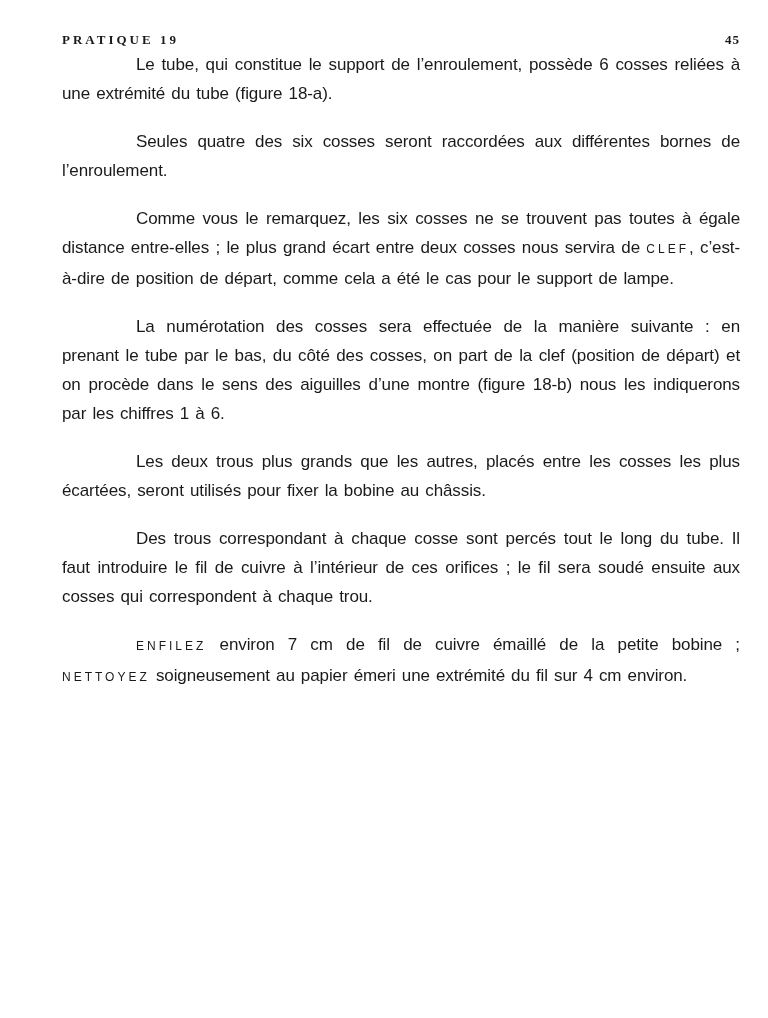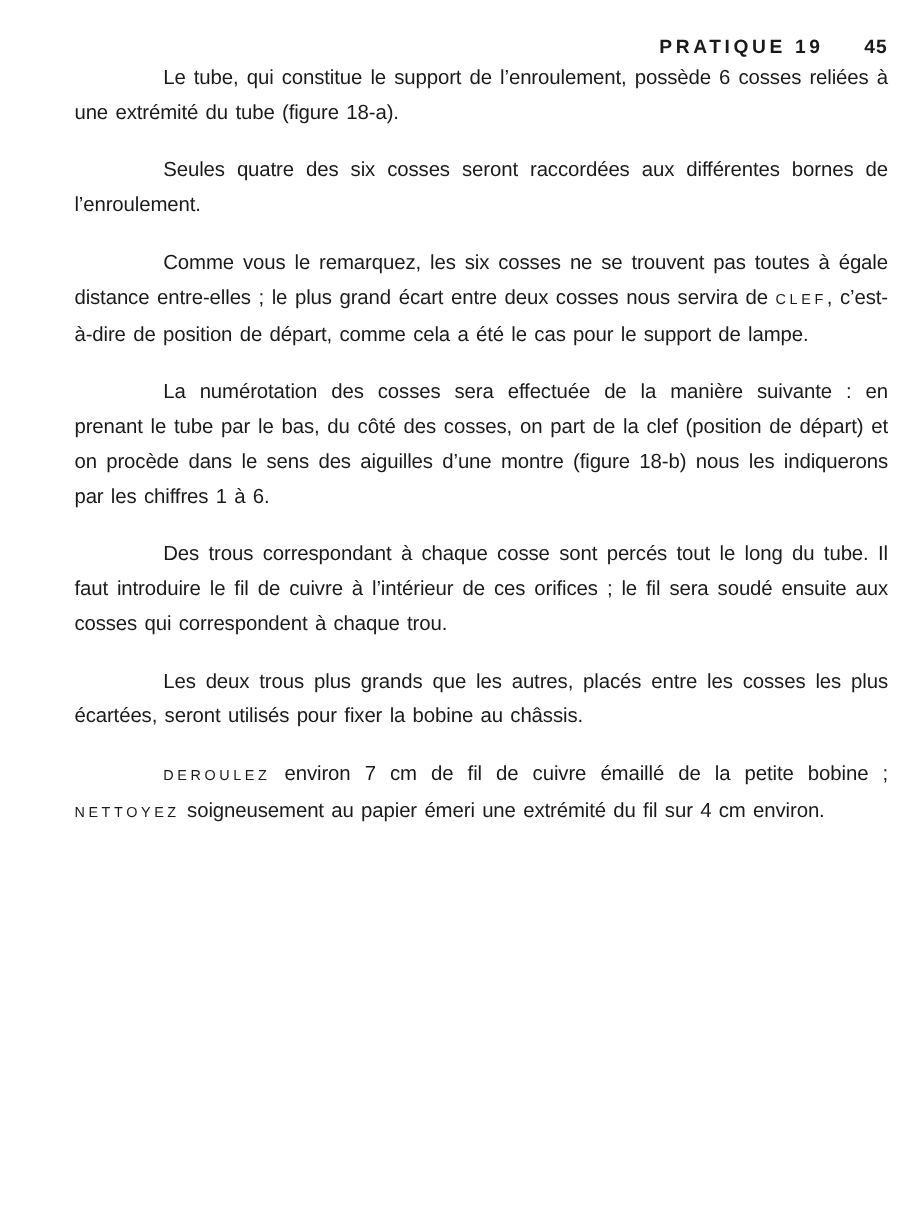--- a/index.html
+++ b/index.html
@@ -16,25 +16,26 @@
   }
   .page {
     box-sizing: border-box;
     width: 768px;
     height: 1018px;
     padding: 30px 28px 0 62px;
     background: #ffffff;
   }
   .page-header {
     display: flex;
-    justify-content: flex-end;
+    justify-content: space-between;
     align-items: flex-start;
     font-weight: bold;
-    font-size: 16px;
+    font-size: 13px;
     line-height: 20px;
+    font-family: Liberation Serif, serif;
   }
   .header-title {
     letter-spacing: 3px;
   }
   .page-num {
     letter-spacing: 1px;
     margin-left: 34px;
   }
   .page-body {
   }
@@ -59,17 +60,17 @@
   <header class="page-header">
     <span class="header-title">PRATIQUE 19</span>
     <span class="page-num">45</span>
   </header>
 
   <main class="page-body" id="page-body">
       <p class="para"><span>Le tube, qui constitue le support de l’enroulement, possède 6 cosses reliées à une extrémité du tube (figure 18-a).</span></p>
       <p class="para"><span>Seules quatre des six cosses seront raccordées aux différentes bornes de l’enroulement.</span></p>
       <p class="para"><span>Comme vous le remarquez, les six cosses ne se trouvent pas toutes à égale distance entre-elles ; le plus grand écart entre deux cosses nous servira de </span><span class="caps">CLEF</span><span>, c’est-à-dire de position de départ, comme cela a été le cas pour le support de lampe.</span></p>
       <p class="para"><span>La numérotation des cosses sera effectuée de la manière suivante : en prenant le tube par le bas, du côté des cosses, on part de la clef (position de départ) et on procède dans le sens des aiguilles d’une montre (figure 18-b) nous les indiquerons par les chiffres 1 à 6.</span></p>
+      <p class="para"><span>Les deux trous plus grands que les autres, placés entre les cosses les plus écartées, seront utilisés pour fixer la bobine au châssis.</span></p>
       <p class="para"><span>Des trous correspondant à chaque cosse sont percés tout le long du tube. Il faut introduire le fil de cuivre à l’intérieur de ces orifices ; le fil sera soudé ensuite aux cosses qui correspondent à chaque trou.</span></p>
-      <p class="para"><span>Les deux trous plus grands que les autres, placés entre les cosses les plus écartées, seront utilisés pour fixer la bobine au châssis.</span></p>
-      <p class="para"><span class="caps">DEROULEZ</span><span> environ 7 cm de fil de cuivre émaillé de la petite bobine ; </span><span class="caps">NETTOYEZ</span><span> soigneusement au papier émeri une extrémité du fil sur 4 cm environ.</span></p>
+      <p class="para"><span class="caps">ENFILEZ</span><span> environ 7 cm de fil de cuivre émaillé de la petite bobine ; </span><span class="caps">NETTOYEZ</span><span> soigneusement au papier émeri une extrémité du fil sur 4 cm environ.</span></p>
     </main>
 </div>
 
 </body></html>

